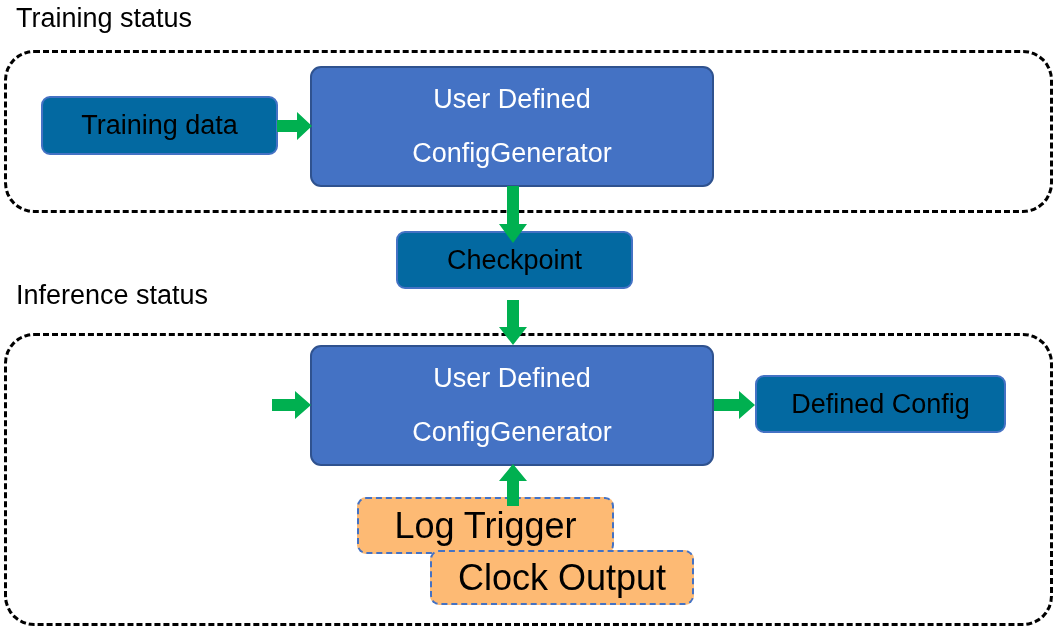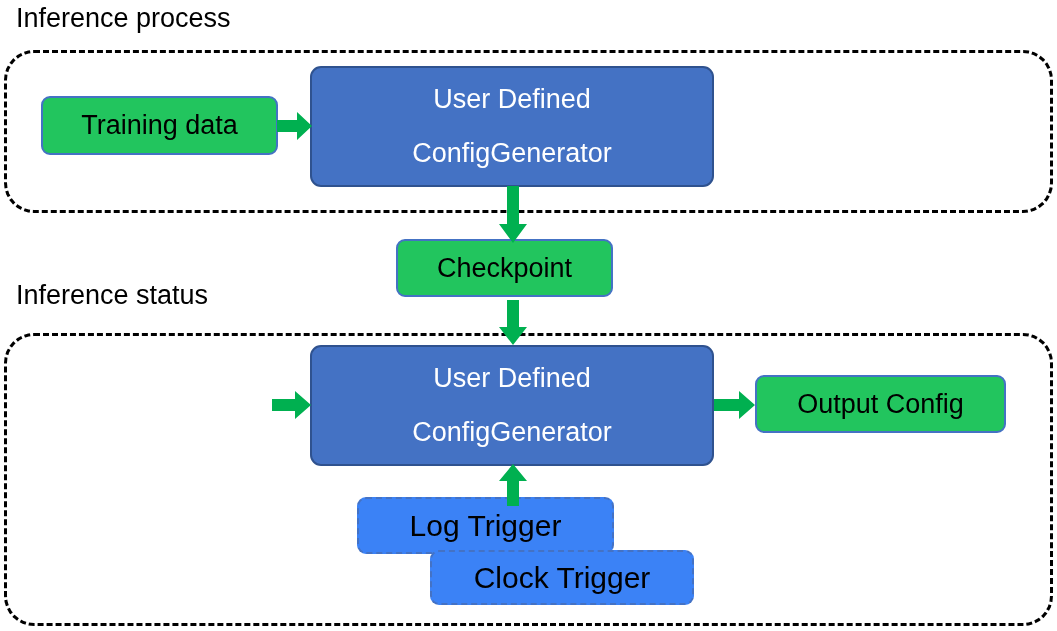--- a/index.html
+++ b/index.html
@@ -38,33 +38,33 @@
     background: transparent;
     z-index: 1;
   }
   #process-training { left: 4px; top: 50px; width: 1049px; height: 163px; }
   #process-inference { left: 4px; top: 333px; width: 1049px; height: 293px; }
 
   
   .node-box {
     position: absolute;
     box-sizing: border-box;
-    background: #22c55e;
+    background: #0369a1;
     border: 2px solid #4472C4;
     border-radius: 9px;
     display: flex;
     align-items: center;
     justify-content: center;
     color: #000000;
     font-size: 27px;
     z-index: 4;
     white-space: nowrap;
   }
   #node-training-data { left: 41px; top: 96px; width: 237px; height: 59px; }
-  #node-checkpoint    { left: 396px; top: 239px; width: 217px; height: 58px; }
+  #node-checkpoint    { left: 396px; top: 231px; width: 237px; height: 58px; }
   #node-current-status{ left: 28px; top: 375px; width: 245px; height: 58px; }
   #node-output-config { left: 755px; top: 375px; width: 251px; height: 58px; }
 
   
   .node-blue {
     position: absolute;
     box-sizing: border-box;
     background: #4472C4;
     border: 2px solid #2F528F;
     border-radius: 11px;
@@ -79,46 +79,46 @@
     white-space: nowrap;
     gap: 19px;
   }
   #node-generator-train { left: 310px; top: 66px;  width: 404px; height: 121px; }
   #node-generator-infer { left: 310px; top: 345px; width: 404px; height: 121px; }
 
   
   .trigger-box {
     position: absolute;
     box-sizing: border-box;
-    background: #3b82f6;
+    background: #fdba74;
     border: 2px dashed #4472C4;
     border-radius: 9px;
     display: flex;
     align-items: center;
     justify-content: center;
     color: #000000;
-    font-size: 30px;
+    font-size: 36px;
     white-space: nowrap;
   }
   #trigger-log   { left: 357px; top: 497px; width: 257px; height: 57px; z-index: 3; }
   #trigger-clock { left: 430px; top: 550px; width: 264px; height: 55px; z-index: 5; }
 
   
   .arrow {
     position: absolute;
     z-index: 5;
   }
   .arrow svg { display: block; }
 </style>
 </head>
 <body>
 
 <div id="canvas">
 
-  <div class="section-title" id="title-training">Inference process</div>
+  <div class="section-title" id="title-training">Training status</div>
 
   <div class="section-title" id="title-inference">Inference status</div>
 
   <div class="process-box" id="process-training"></div>
 
   <div class="process-box" id="process-inference"></div>
 
   <div class="node-box" id="node-training-data">Training data</div>
 
   <div class="node-blue" id="node-generator-train">
@@ -127,25 +127,25 @@
   </div>
 
   <div class="node-box" id="node-checkpoint">Checkpoint</div>
 
 
   <div class="node-blue" id="node-generator-infer">
     <span>User Defined</span>
     <span>ConfigGenerator</span>
   </div>
 
-  <div class="node-box" id="node-output-config">Output Config</div>
+  <div class="node-box" id="node-output-config">Defined Config</div>
 
   <div class="trigger-box" id="trigger-log">Log Trigger</div>
 
-  <div class="trigger-box" id="trigger-clock">Clock Trigger</div>
+  <div class="trigger-box" id="trigger-clock">Clock Output</div>
 
   <div class="arrow" style="left:277px; top:108px;">
     <svg width="36" height="36" viewBox="0 0 36 36">
       <path d="M0 12 L20 12 L20 4 L35 18 L20 32 L20 24 L0 24 Z" fill="#00B050"></path>
     </svg>
   </div>
 
   <div class="arrow" style="left:495px; top:186px;">
     <svg width="36" height="58" viewBox="0 0 36 58">
       <path d="M12 0 L24 0 L24 38 L32 38 L18 57 L4 38 L12 38 Z" fill="#00B050"></path>

